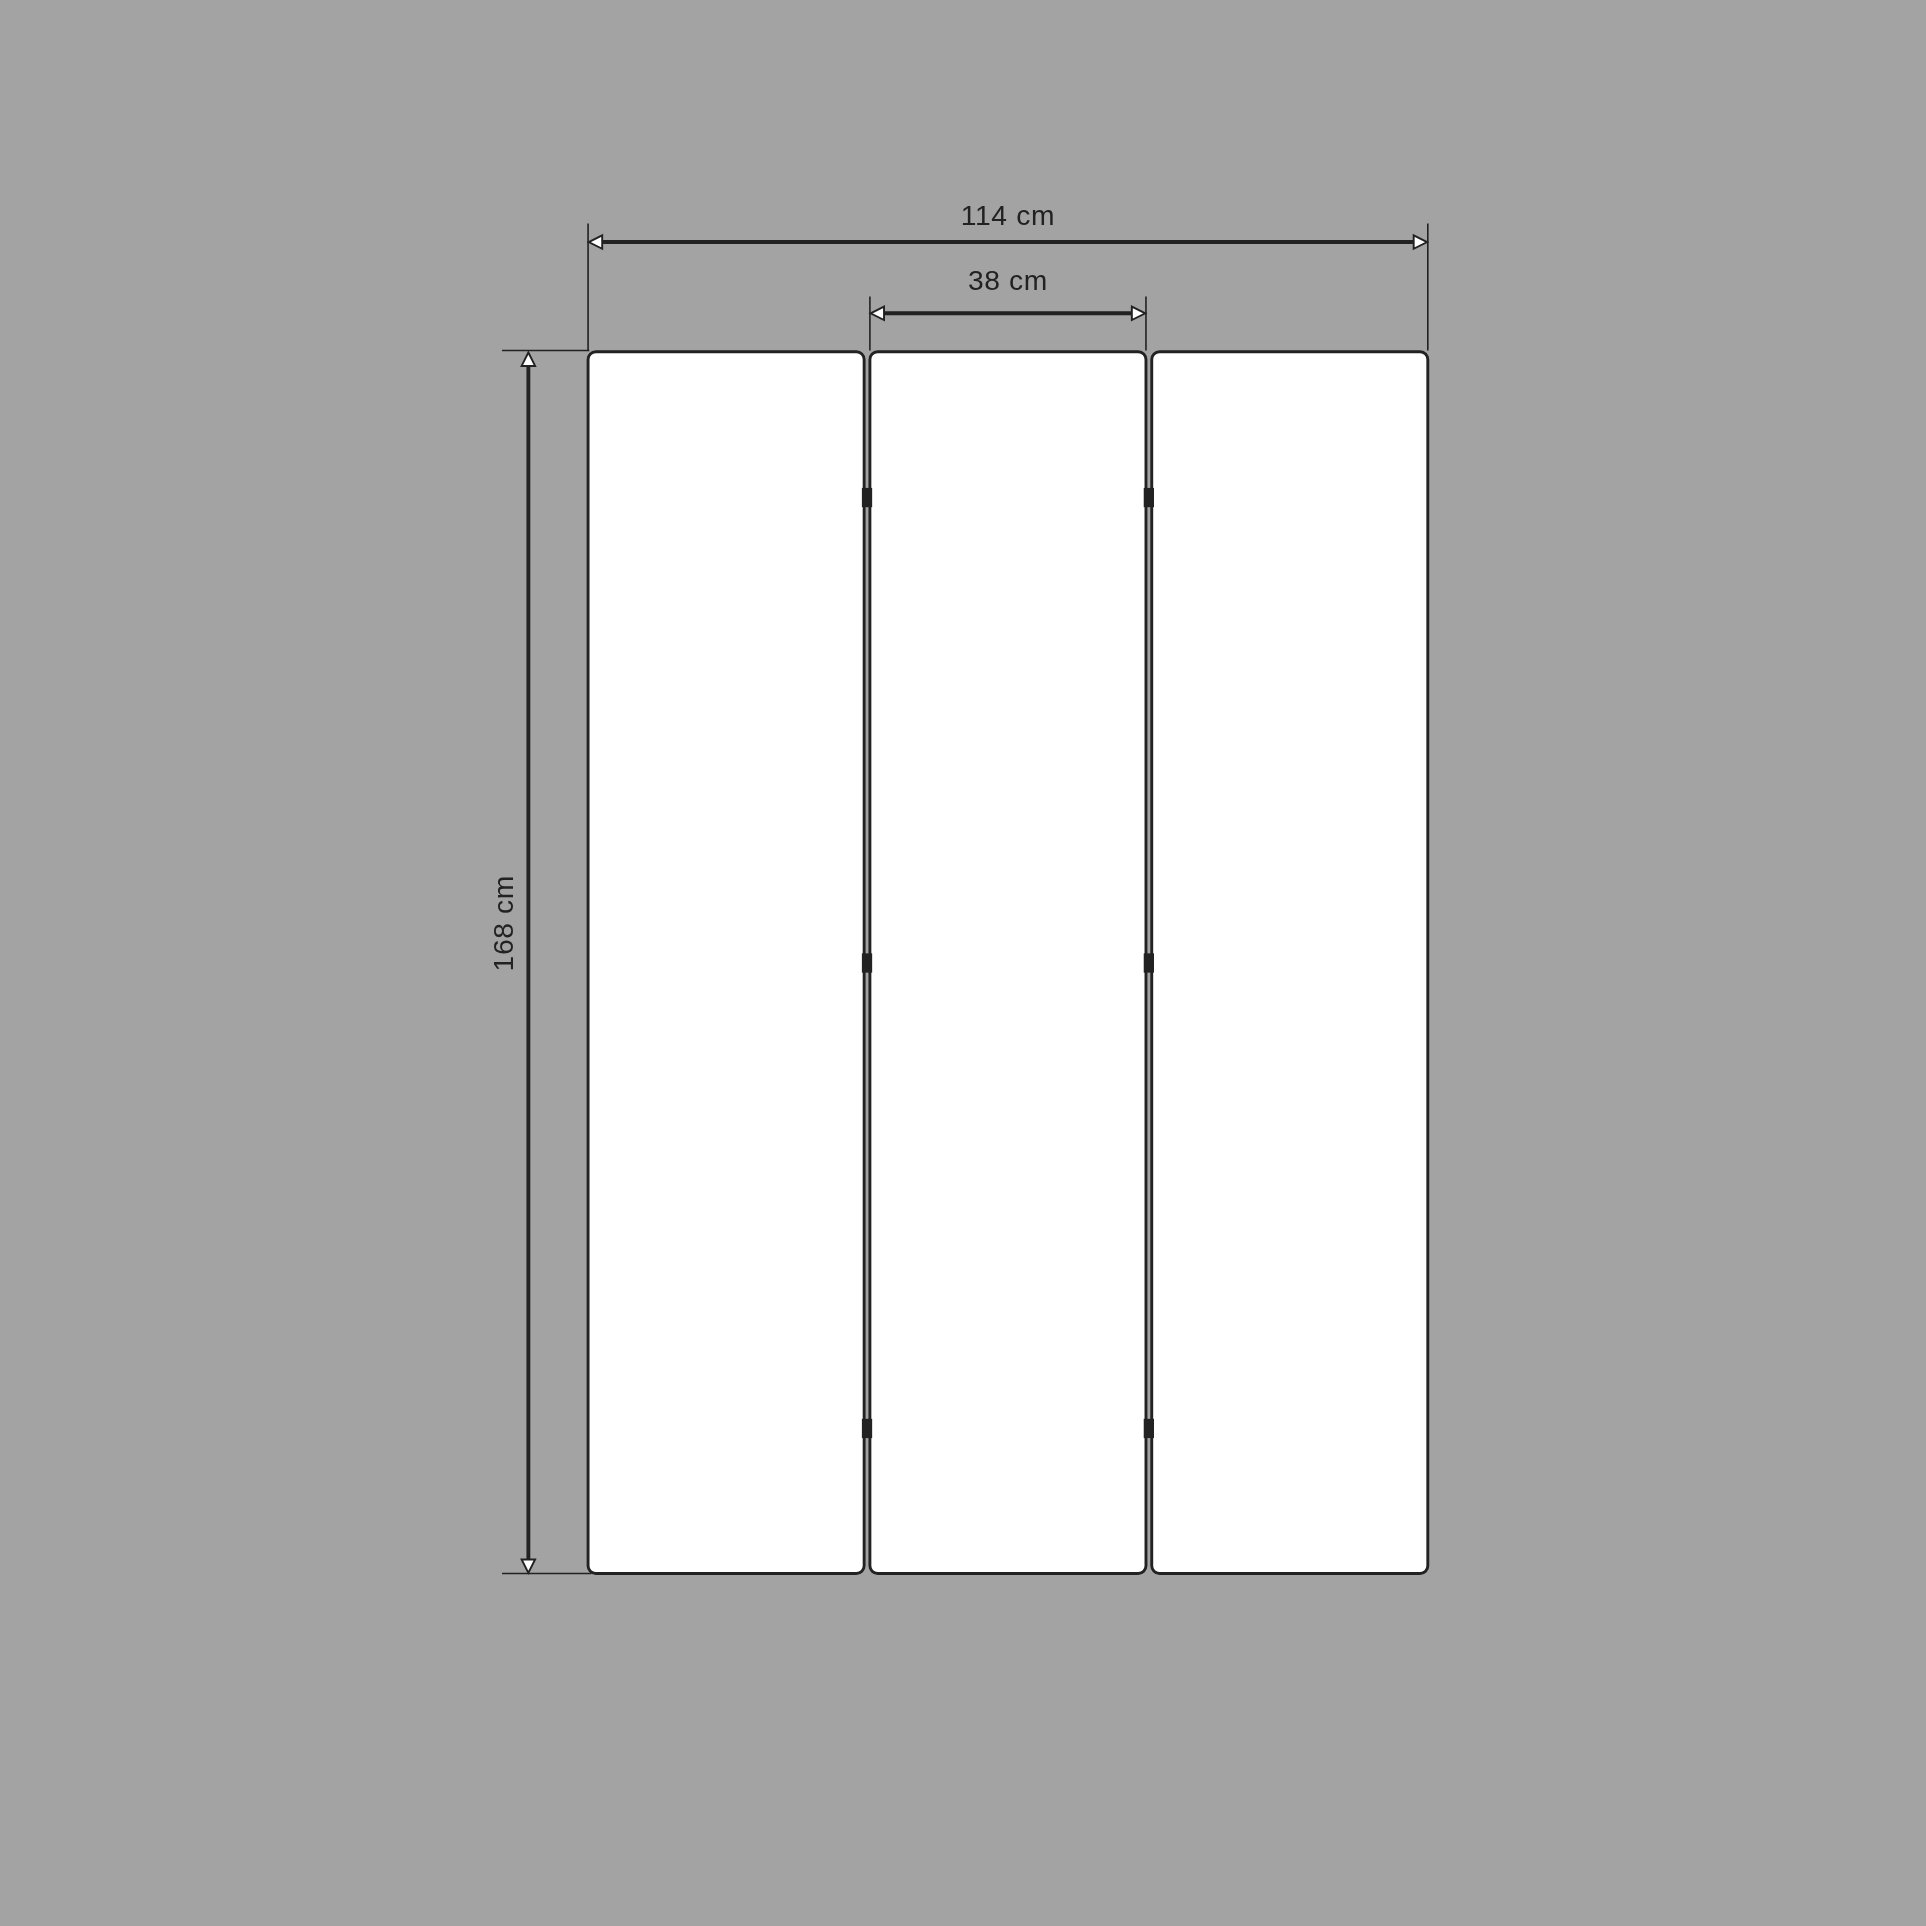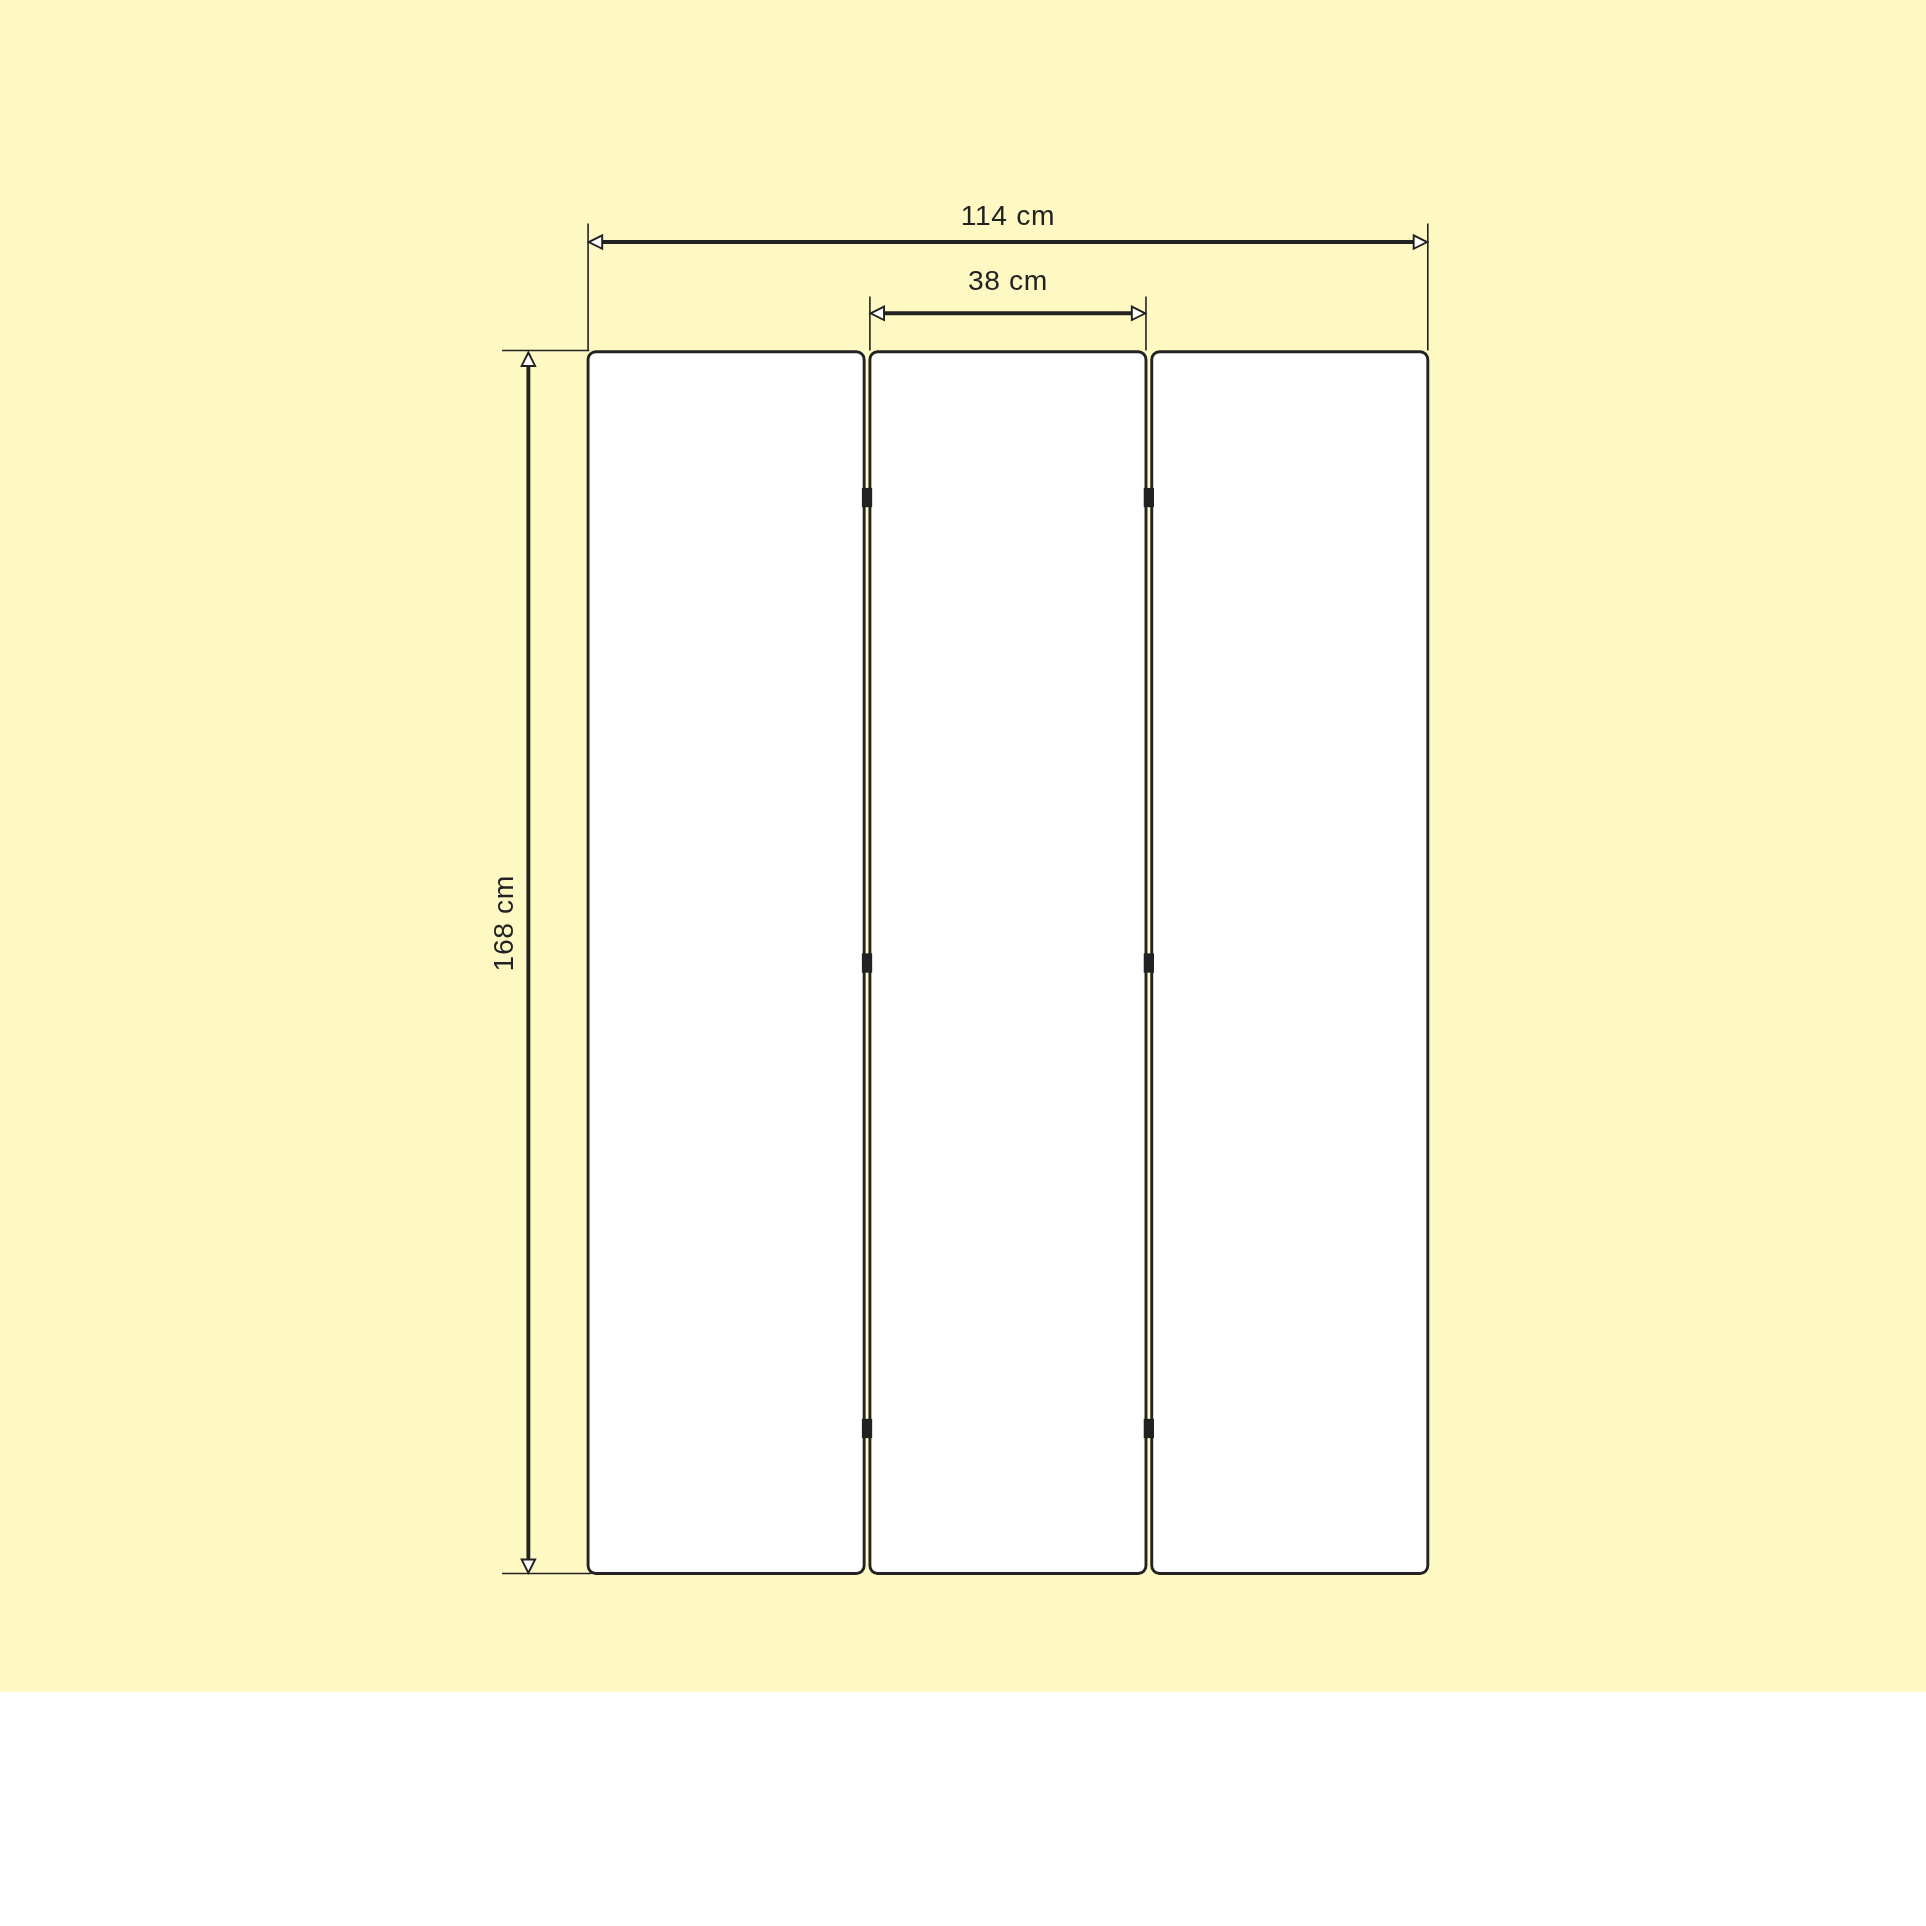--- a/index.html
+++ b/index.html
@@ -6,22 +6,22 @@
     margin: 0;
     padding: 0;
     width: 1926px;
     height: 1926px;
     background: #ffffff;
     font-family: "Liberation Sans", sans-serif;
   }
   .stage {
     position: relative;
     width: 1926px;
-    height: 1692px;
-    background: #fef9c3;
+    height: 1926px;
+    background: #a3a3a3;
     overflow: hidden;
   }
   svg { display: block; }
   text {
     font-family: "Liberation Sans", sans-serif;
     font-size: 44px;
     letter-spacing: 1px;
     fill: #222222;
   }
 </style>

